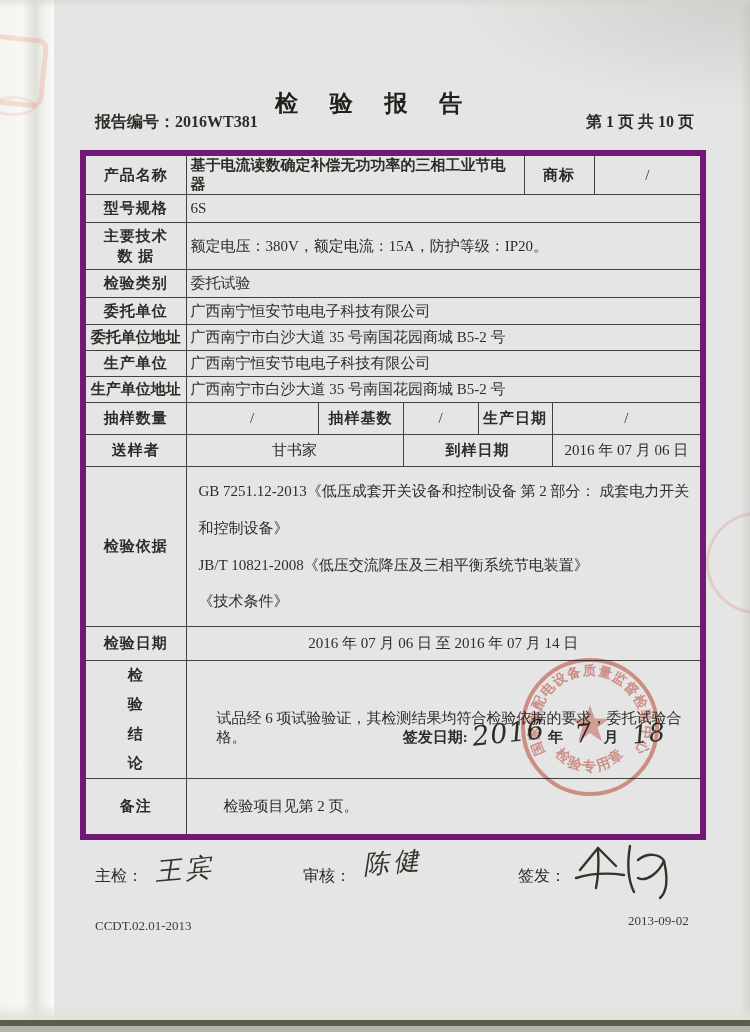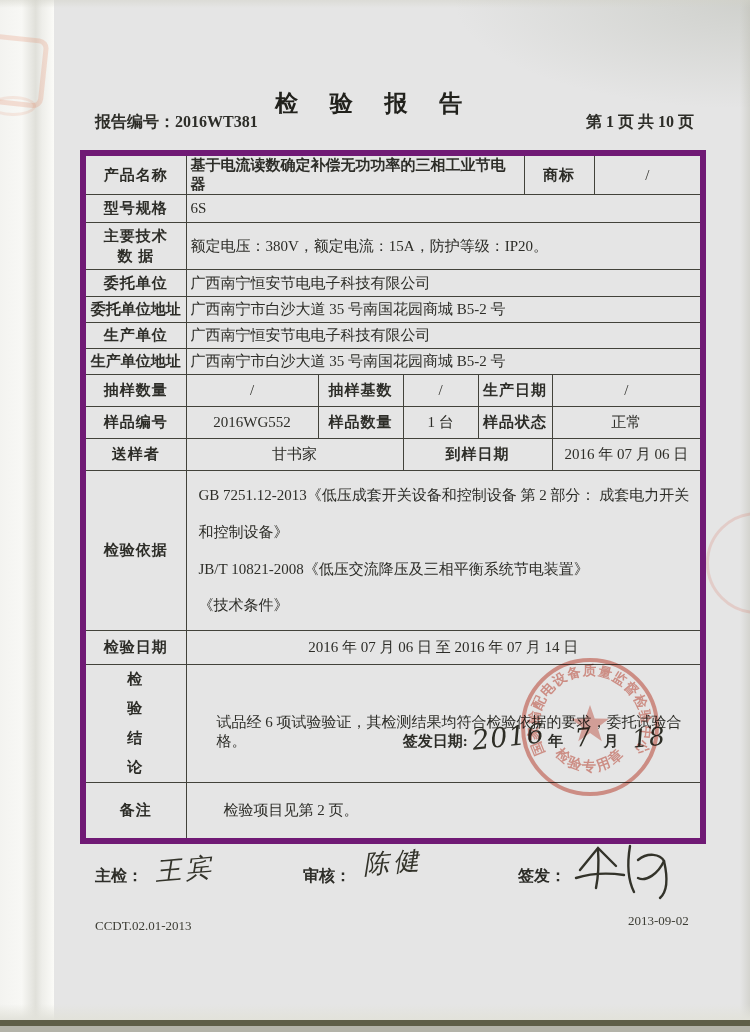--- a/index.html
+++ b/index.html
@@ -35,33 +35,33 @@
   
   table.report{position:absolute;left:80px;top:150px;width:620px;border-collapse:collapse;
     table-layout:fixed;border:6px solid #701a75;}
   table.report td{border:1px solid #42423a;padding:0 4px;font-size:15px;vertical-align:middle;
     overflow:hidden;}
   td.lab{text-align:center;font-weight:bold;letter-spacing:1px;padding:0 2px;}
   td.val{padding-left:12px;}
   td.ctr{text-align:center;padding:0 2px;}
   .two-line{line-height:1.35;}
   .basis-cell{padding:6px 6px 6px 12px !important;line-height:2.45;font-size:15px;}
-  .vert-label{width:17px;margin:0 auto;line-height:1.95;font-weight:bold;text-align:left;
+  .vert-label{width:17px;margin:0 auto;line-height:1.95;font-weight:bold;text-align:center;
     word-break:break-all;font-size:15px;}
   .concl-cell{position:relative;}
   .concl-text{padding:16px 6px 0 26px;font-size:15px;}
   .sign-line{position:absolute;right:34px;top:56px;font-size:15px;font-weight:bold;white-space:nowrap;}
   .hw{font-family:"DejaVu Serif","Liberation Serif",serif;font-style:italic;font-weight:normal;
       font-size:27px;color:#2e2e26;display:inline-block;transform:rotate(-6deg);letter-spacing:1px;}
   .hw.small{font-size:25px;}
   
   .stamp{position:absolute;left:508px;top:645px;width:164px;height:164px;mix-blend-mode:multiply;opacity:.92;}
   
   .sig-row{position:absolute;left:0;top:0;width:100%;}
-  .sig-label{position:absolute;font-size:16px;font-weight:bold;text-align:right;}
+  .sig-label{position:absolute;font-size:16px;font-weight:normal;text-align:right;}
   .sig-name{position:absolute;font-size:26px;font-style:italic;color:#33332a;
     transform:rotate(-5deg);letter-spacing:4px;font-weight:normal;}
   .footer{position:absolute;font-size:13px;color:#3c3c34;}
 </style>
 </head>
 <body>
 
 <div class="scan">
 
   <div class="fold-left"></div>
@@ -102,20 +102,24 @@
     </tr>
     <tr style="height:47px">
       <td class="lab">
         <div class="two-line">
           <div>主要技术</div>
           <div>数  据</div>
         </div>
       </td>
       <td class="val" colspan="7">额定电压：380V，额定电流：15A，防护等级：IP20。</td>
     </tr>
+    <tr style="height:28px">
+      <td class="lab">检验类别</td>
+      <td class="val" colspan="7">委托试验</td>
+    </tr>
     <tr style="height:27px">
       <td class="lab">委托单位</td>
       <td class="val" colspan="7">广西南宁恒安节电电子科技有限公司</td>
     </tr>
     <tr style="height:26px">
       <td class="lab" style="letter-spacing:0">委托单位地址</td>
       <td class="val" colspan="7">广西南宁市白沙大道 35 号南国花园商城 B5-2 号</td>
     </tr>
     <tr style="height:26px">
       <td class="lab">生产单位</td>
@@ -125,28 +129,20 @@
       <td class="lab" style="letter-spacing:0">生产单位地址</td>
       <td class="val" colspan="7">广西南宁市白沙大道 35 号南国花园商城 B5-2 号</td>
     </tr>
     <tr style="height:32px">
       <td class="lab">抽样数量</td>
       <td class="ctr">/</td>
       <td class="lab">抽样基数</td>
       <td class="ctr">/</td>
       <td class="lab" colspan="2">生产日期</td>
       <td class="ctr" colspan="2">/</td>
-    </tr>
-    <tr style="height:32px">
-      <td class="lab">样品编号</td>
-      <td class="ctr">2016WG552</td>
-      <td class="lab">样品数量</td>
-      <td class="ctr">1 台</td>
-      <td class="lab" colspan="2">样品状态</td>
-      <td class="ctr" colspan="2">正常</td>
     </tr>
     <tr style="height:32px">
       <td class="lab">送样者</td>
       <td class="ctr" colspan="2">甘书家</td>
       <td class="lab" colspan="3">到样日期</td>
       <td class="ctr" colspan="2">2016 年 07 月 06 日</td>
     </tr>
     <tr style="height:116px">
       <td class="lab">检验依据</td>
       <td class="basis-cell" colspan="7">

